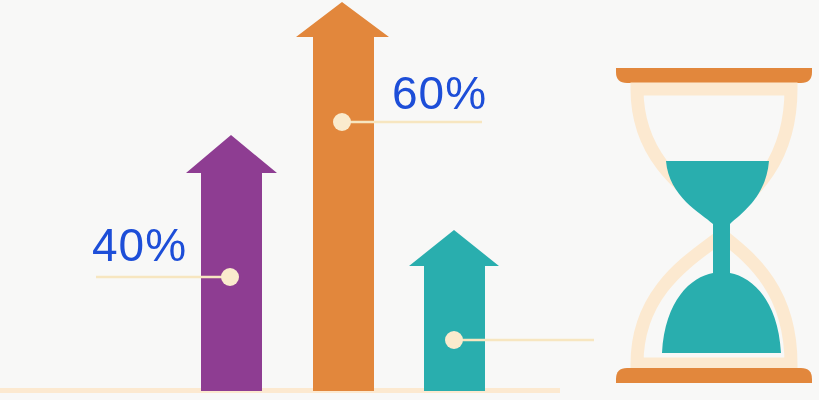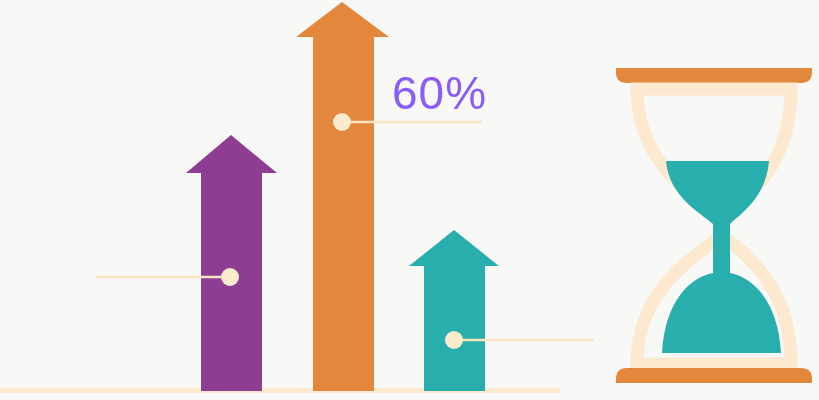--- a/index.html
+++ b/index.html
@@ -23,21 +23,21 @@
     position: absolute;
     left: 0;
     top: 0;
     width: 819px;
     height: 400px;
   }
   .pct-label {
     position: absolute;
     font-family: "Liberation Sans", sans-serif;
     font-weight: 300;
-    color: #8b5cf6;
+    color: #1d4ed8;
     letter-spacing: 1px;
     white-space: nowrap;
     line-height: 1;
     user-select: none;
   }
   #label-40 {
     left: 92px;
     top: 222px;
     font-size: 46px;
   }
@@ -141,17 +141,18 @@
 
       <path fill="#e2873c" d="M 616 383
                L 812 383
                L 812 379
                Q 812 368 801 368
                L 627 368
                Q 616 368 616 379 Z"></path>
     </g>
   </svg>
 
+  <div class="pct-label" id="label-40">40%</div>
 
   <div class="pct-label" id="label-60">60%</div>
 
 
 </div>
 
 </body></html>

